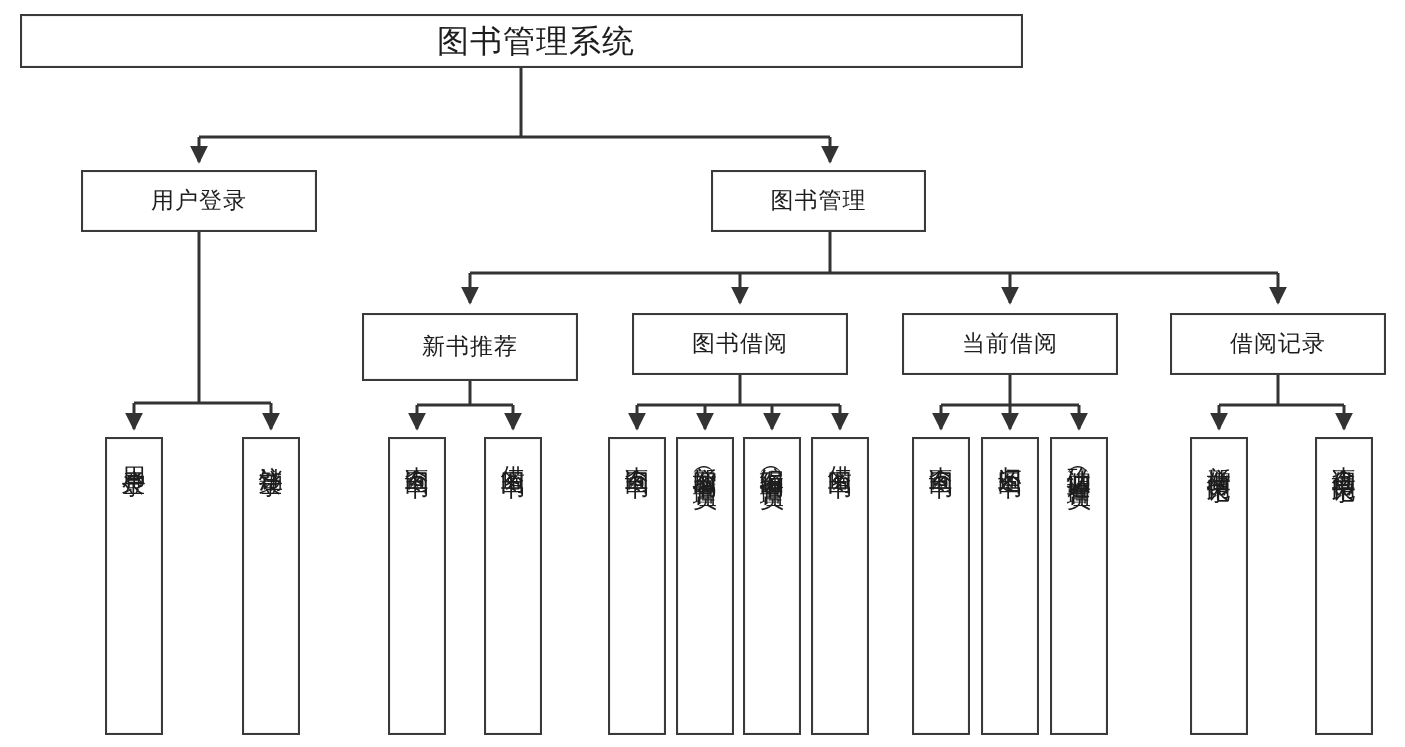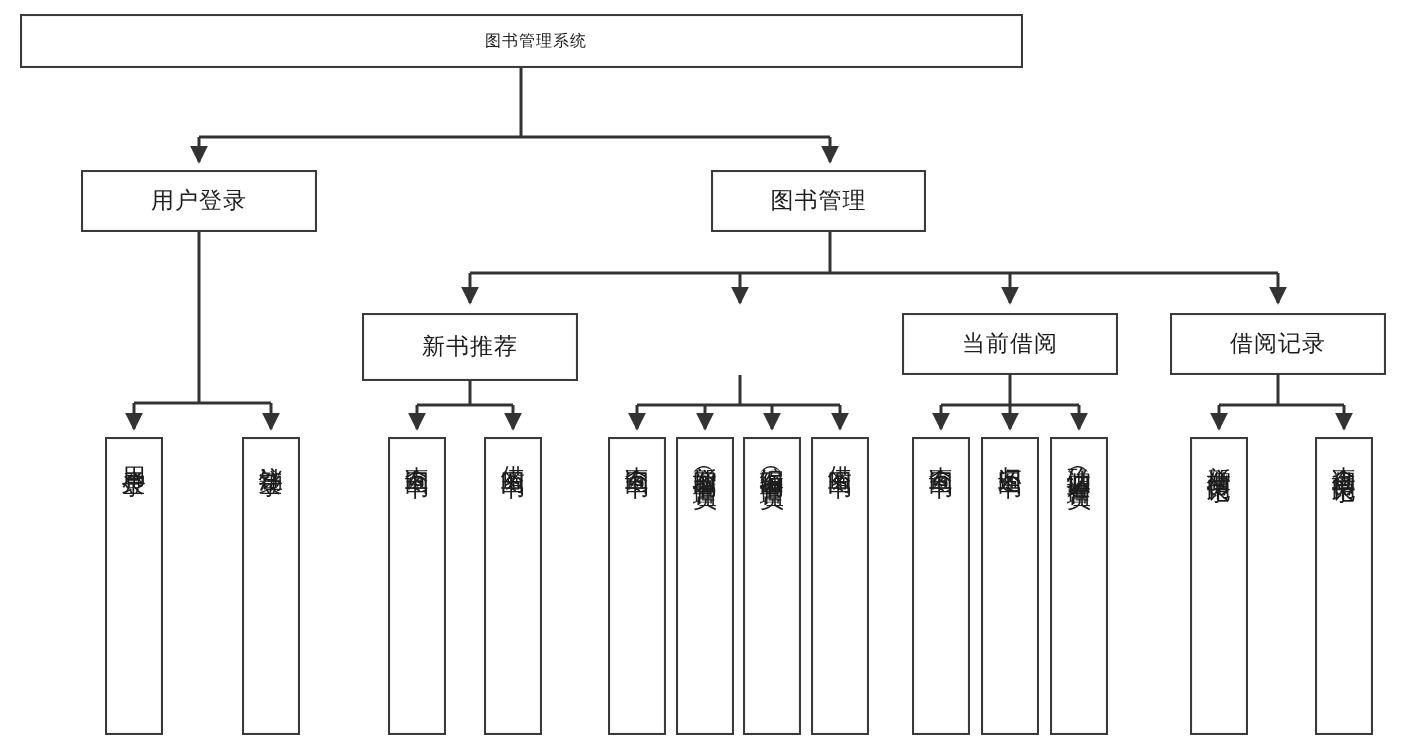--- a/index.html
+++ b/index.html
@@ -38,21 +38,21 @@
     color: #1d1d1d;
     z-index: 2;
   }
   .node.h {
     font-size: 23px;
     letter-spacing: 1px;
     line-height: 1.2;
     text-align: center;
   }
   .node.root {
-    font-size: 16px;
+    font-size: 32px;
     padding-left: 29px;
   }
   .node.leaf {
     align-items: flex-start;
     justify-content: center;
     padding-top: 8px;
   }
   .vtext {
     writing-mode: vertical-rl;
     text-orientation: upright;
@@ -136,20 +136,23 @@
   <div class="node h" style="left:81px; top:170px; width:236px; height:62px;">
     <span>用户登录</span>
   </div>
   <div class="node h" style="left:711px; top:170px; width:215px; height:62px;">
     <span>图书管理</span>
   </div>
 
   <div class="node h" style="left:362px; top:313px; width:216px; height:68px;">
     <span>新书推荐</span>
   </div>
+  <div class="node h" style="left:632px; top:313px; width:216px; height:62px;">
+    <span>图书借阅</span>
+  </div>
   <div class="node h" style="left:1170px; top:313px; width:216px; height:62px;">
     <span>借阅记录</span>
   </div>
   <div class="node h" style="left:902px; top:313px; width:216px; height:62px;">
     <span>当前借阅</span>
   </div>
 
   <div class="node leaf" style="left:105px; top:437px; width:58px; height:298px;">
     <span class="vtext">用户登录</span>
   </div>

